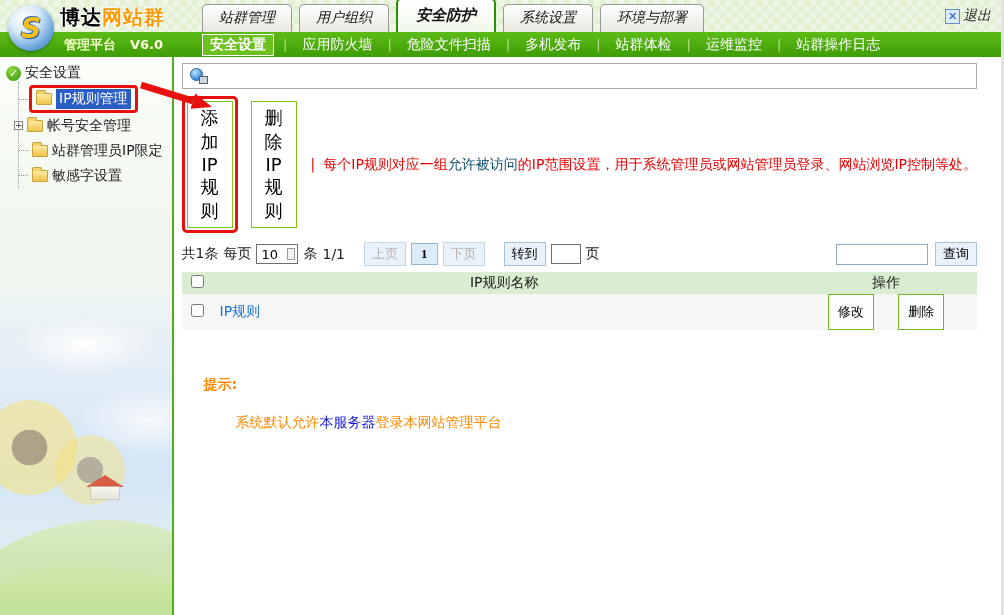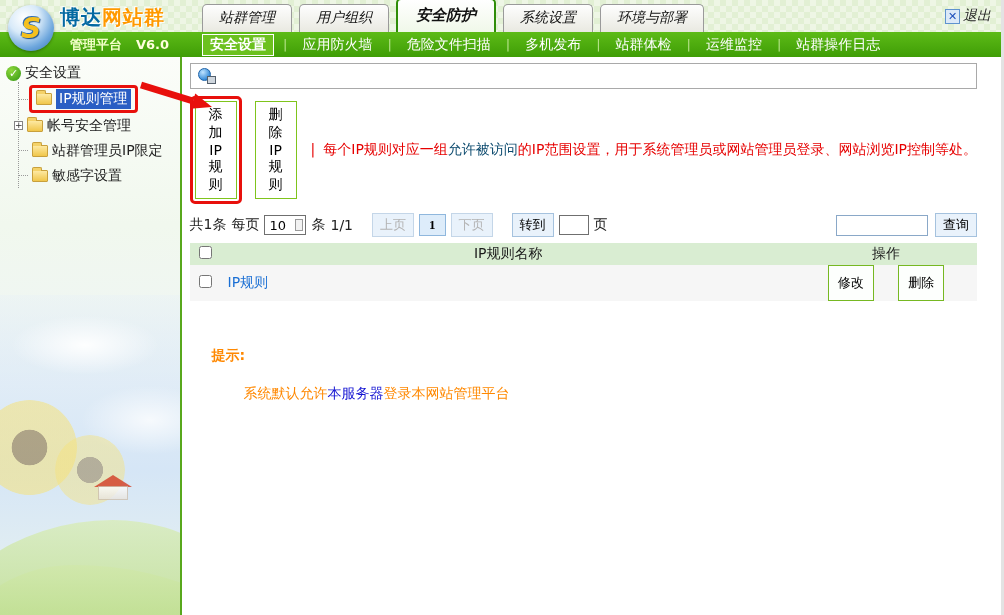--- a/index.html
+++ b/index.html
@@ -13,23 +13,23 @@
     background:repeating-conic-gradient(#eef6e5 0% 25%, #e2f0d4 0% 50%) 0 0/12px 12px;font-style:italic; }
   .hdr-bottom { height:25px; background:linear-gradient(180deg,#5dbb17,#3f9d06); display:flex; align-items:center; }
   .brand-zone { position:absolute; left:0; top:0; width:200px; height:57px; z-index:5; }
   .logo-circle { position:absolute; left:8px; top:5px; width:46px; height:46px; border-radius:50%;
     background:radial-gradient(circle at 35% 28%, #ffffff 0%, #d8eaf9 35%, #6ea7dd 68%, #2e6db4 100%);
     box-shadow:0 1px 3px rgba(0,0,0,.35); display:flex; align-items:center; justify-content:center; }
   .logo-s { font-size:28px; font-weight:bold; font-style:italic; color:#f5c01e;
     text-shadow:-1px -1px 0 #2e6db4, 1px 1px 1px #1b4f8a; }
   .brand-name { position:absolute; left:60px; top:4px; font-size:20px; font-weight:bold; letter-spacing:1px;
     text-shadow:1px 1px 0 #fff,-1px -1px 0 #fff; white-space:nowrap; }
-  .brand-blue { color:#0369a1; }
+  .brand-blue { color:#000000; }
   .brand-orange { color:#ff9900; }
-  .brand-sub { position:absolute; left:70px; top:36px; color:#f2ffc8; font-weight:bold; font-size:13px; white-space:nowrap; }
+  .brand-sub { position:absolute; left:64px; top:36px; color:#f2ffc8; font-weight:bold; font-size:13px; white-space:nowrap; }
   .brand-ver { margin-left:14px; color:#ffffdd; }
 
   .tabs { display:flex; align-items:flex-end; margin-left:202px; gap:7px; }
   .tab { background:linear-gradient(180deg,#fefefe,#e9e9e1); border:1px solid #9a9a9a; border-bottom:none;
     border-radius:5px 5px 0 0; padding:4px 16px 5px; font-size:14px; color:#111; cursor:pointer; white-space:nowrap; }
   .tab.active { background:linear-gradient(180deg,#ffffff,#f0f8e9); border:2px solid #2f8d08; border-bottom:none;
     font-weight:bold; font-size:15px; padding:6px 18px 7px; position:relative; z-index:6; }
   .logout { margin-left:auto; margin-right:10px; display:flex; align-items:center; gap:3px; align-self:center; cursor:pointer; }
   .logout-x { width:15px; height:15px; background:#dce9f8; border:1px solid #5f93cf; color:#1d4fbb; font-size:11px;
     font-weight:bold; display:flex; align-items:center; justify-content:center; }
@@ -81,21 +81,21 @@
   
   .main { flex:1; background:#fff; padding:6px 24px 0 8px; position:relative; }
   .breadcrumb { display:flex; align-items:center; gap:9px; border:1px solid #a9a9a9; background:#fff; padding:4px 7px; }
   .globe-wrap { position:relative; width:18px; height:16px; flex:none; }
   .globe { position:absolute; left:0; top:0; width:13px; height:13px; border-radius:50%;
     background:radial-gradient(circle at 35% 30%,#bfe3ff,#2f86d6 75%); border:1px solid #1c62a8; }
   .monitor { position:absolute; right:0; bottom:0; width:9px; height:8px; background:#cfd6dd; border:1px solid #55606c; }
   .breadcrumb-text { font-weight:bold; color:#222; }
 
   .toolbar { display:flex; align-items:center; margin-top:7px; }
-  .btn-green { background:#fff; border:1px solid #7fc41c; padding:4px 13px; font-size:14px; cursor:pointer; font-family:inherit; }
+  .btn-green { background:#fff; border:1px solid #7fc41c; padding:4px 13px; font-size:18px; cursor:pointer; font-family:inherit; }
   .red-box-btn { border:3px solid #e8100c; border-radius:5px; padding:2px; display:inline-block; }
   .toolbar .del { margin-left:13px; }
   .desc { margin-left:14px; color:#e60000; font-size:14px; white-space:nowrap; }
   .desc .sep { margin-right:8px; }
   .desc .blue { color:#0c4a6e; }
 
   .pager { display:flex; align-items:center; margin-top:9px; gap:5px; font-size:14px; }
   .pp-wrap { position:relative; display:inline-flex; align-items:center; }
   .pp-input { width:42px; height:20px; border:1px solid #6f6f6f; font-size:13px; padding:0 12px 0 4px; font-family:inherit; }
   .pp-spin { position:absolute; right:3px; width:8px; height:12px; border:1px solid #9a9a9a; background:#f2f2f2; }

